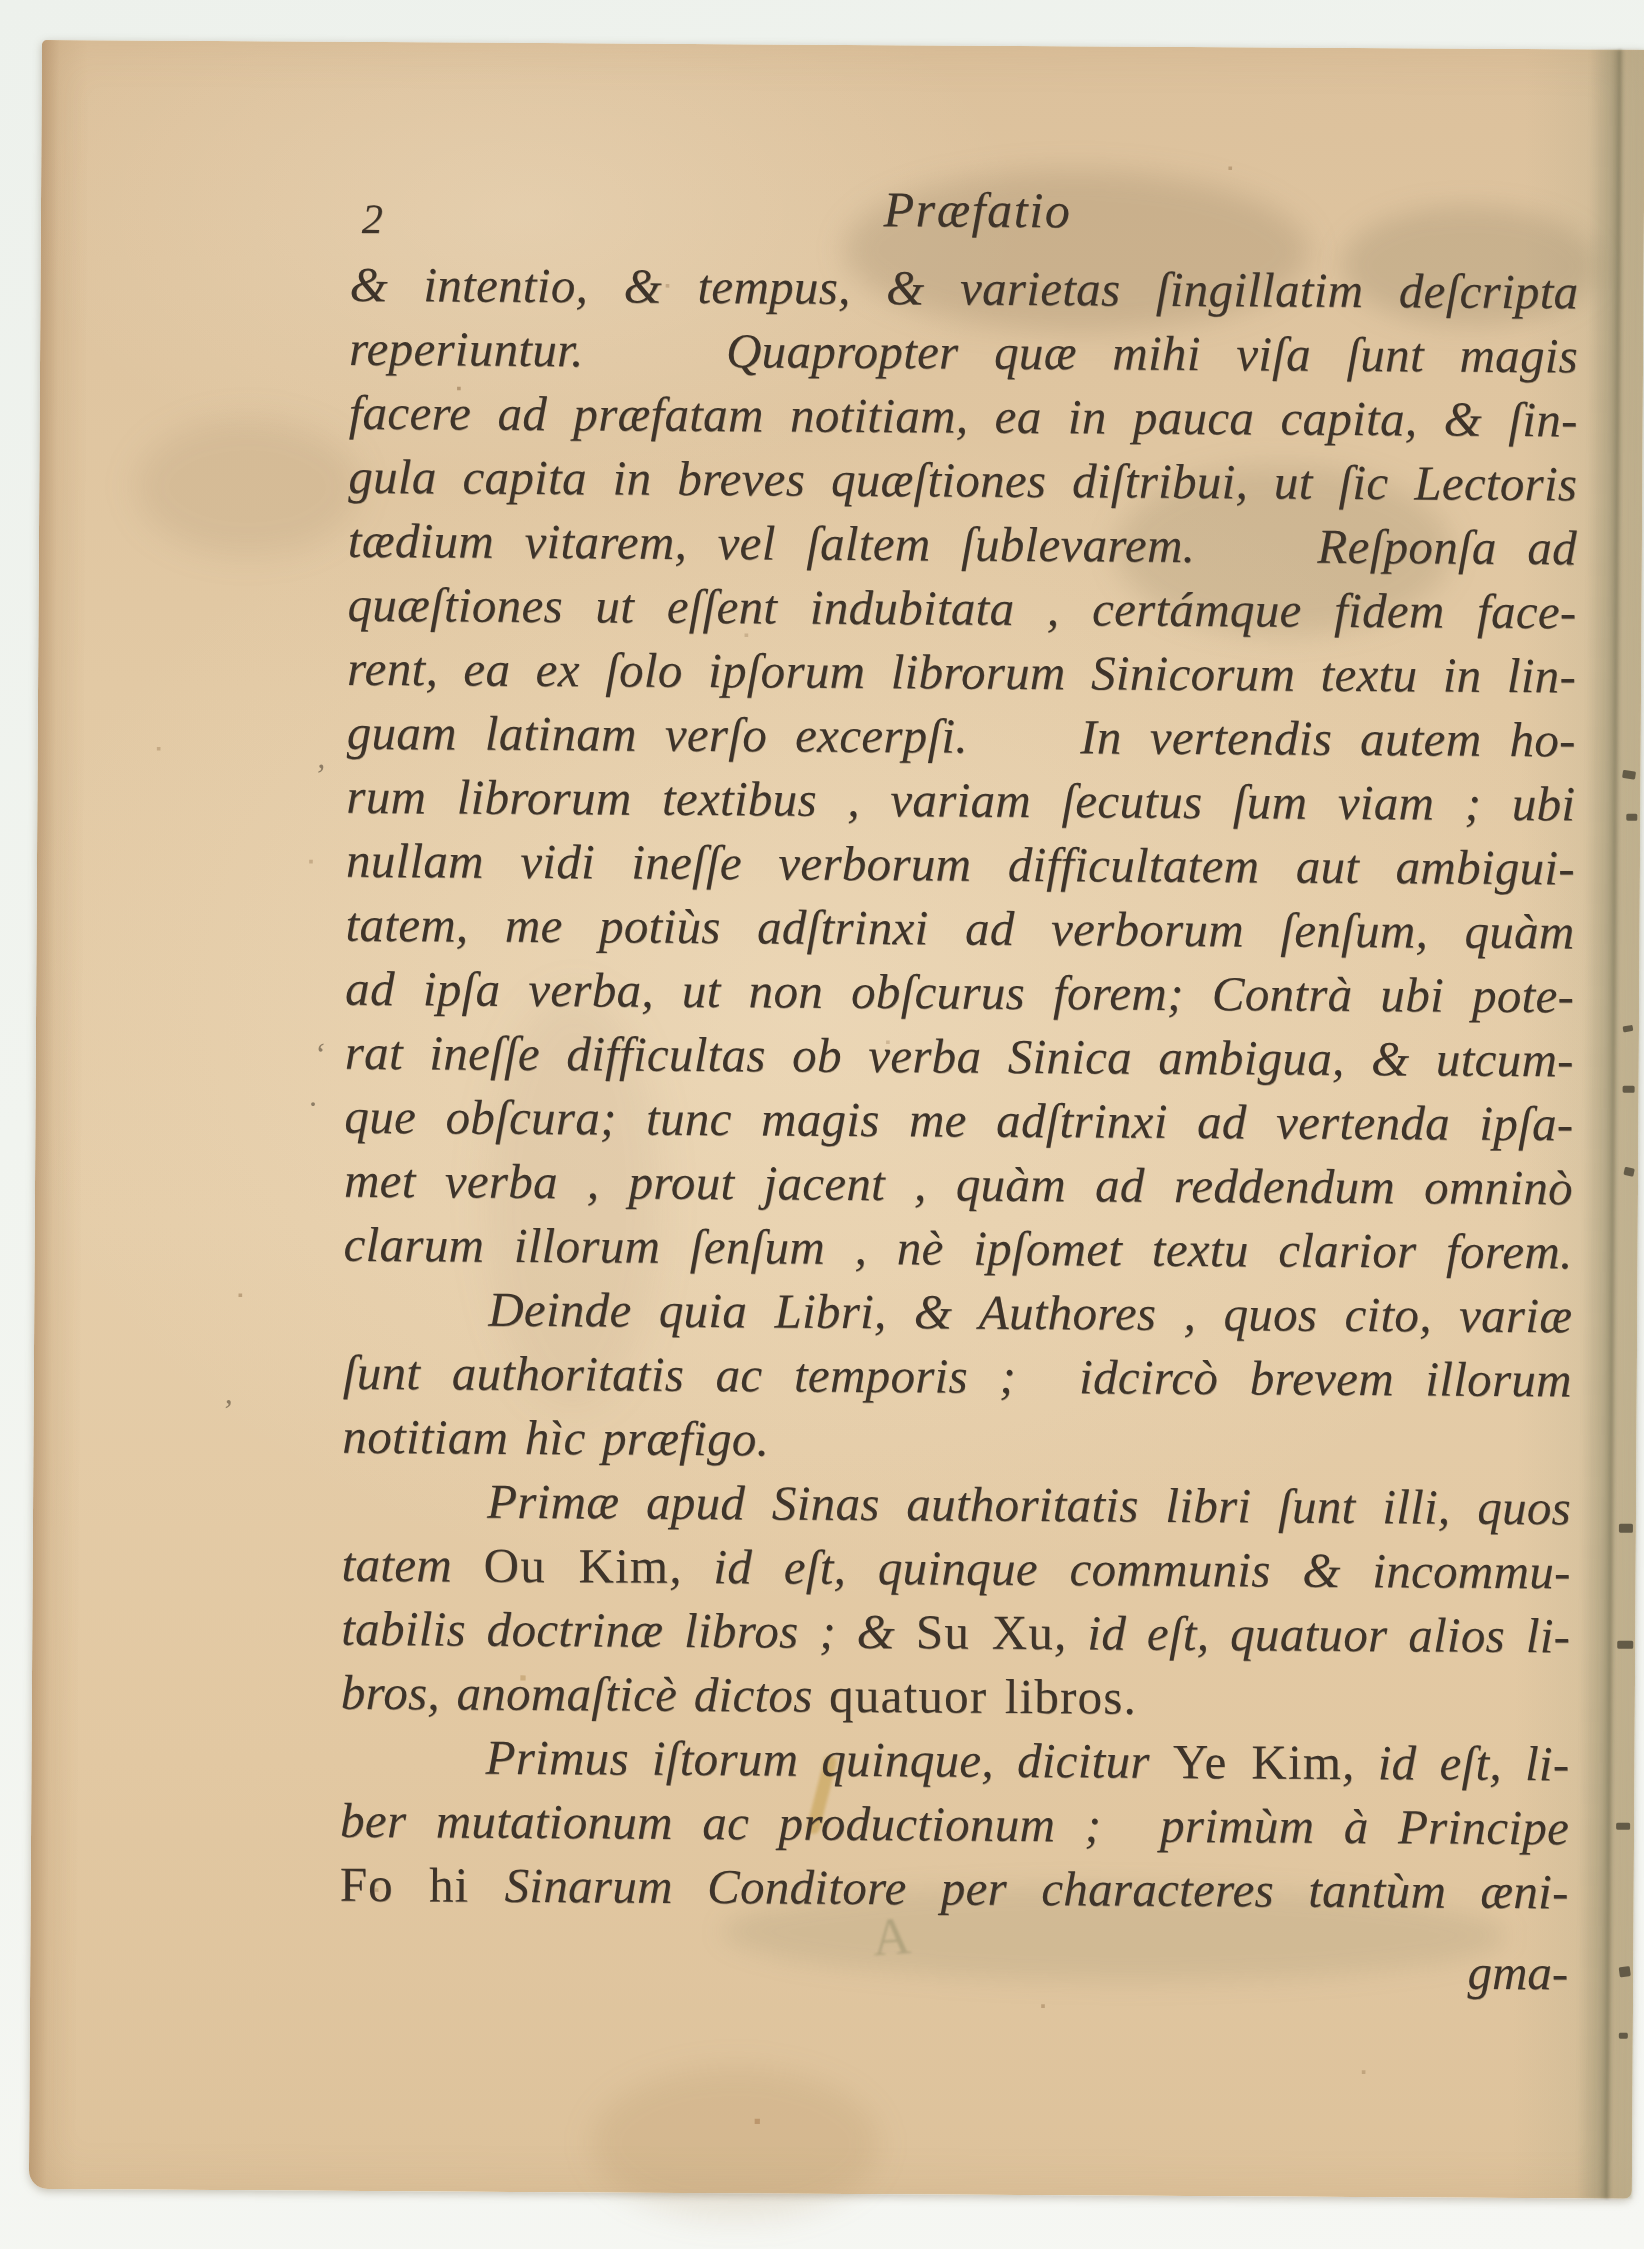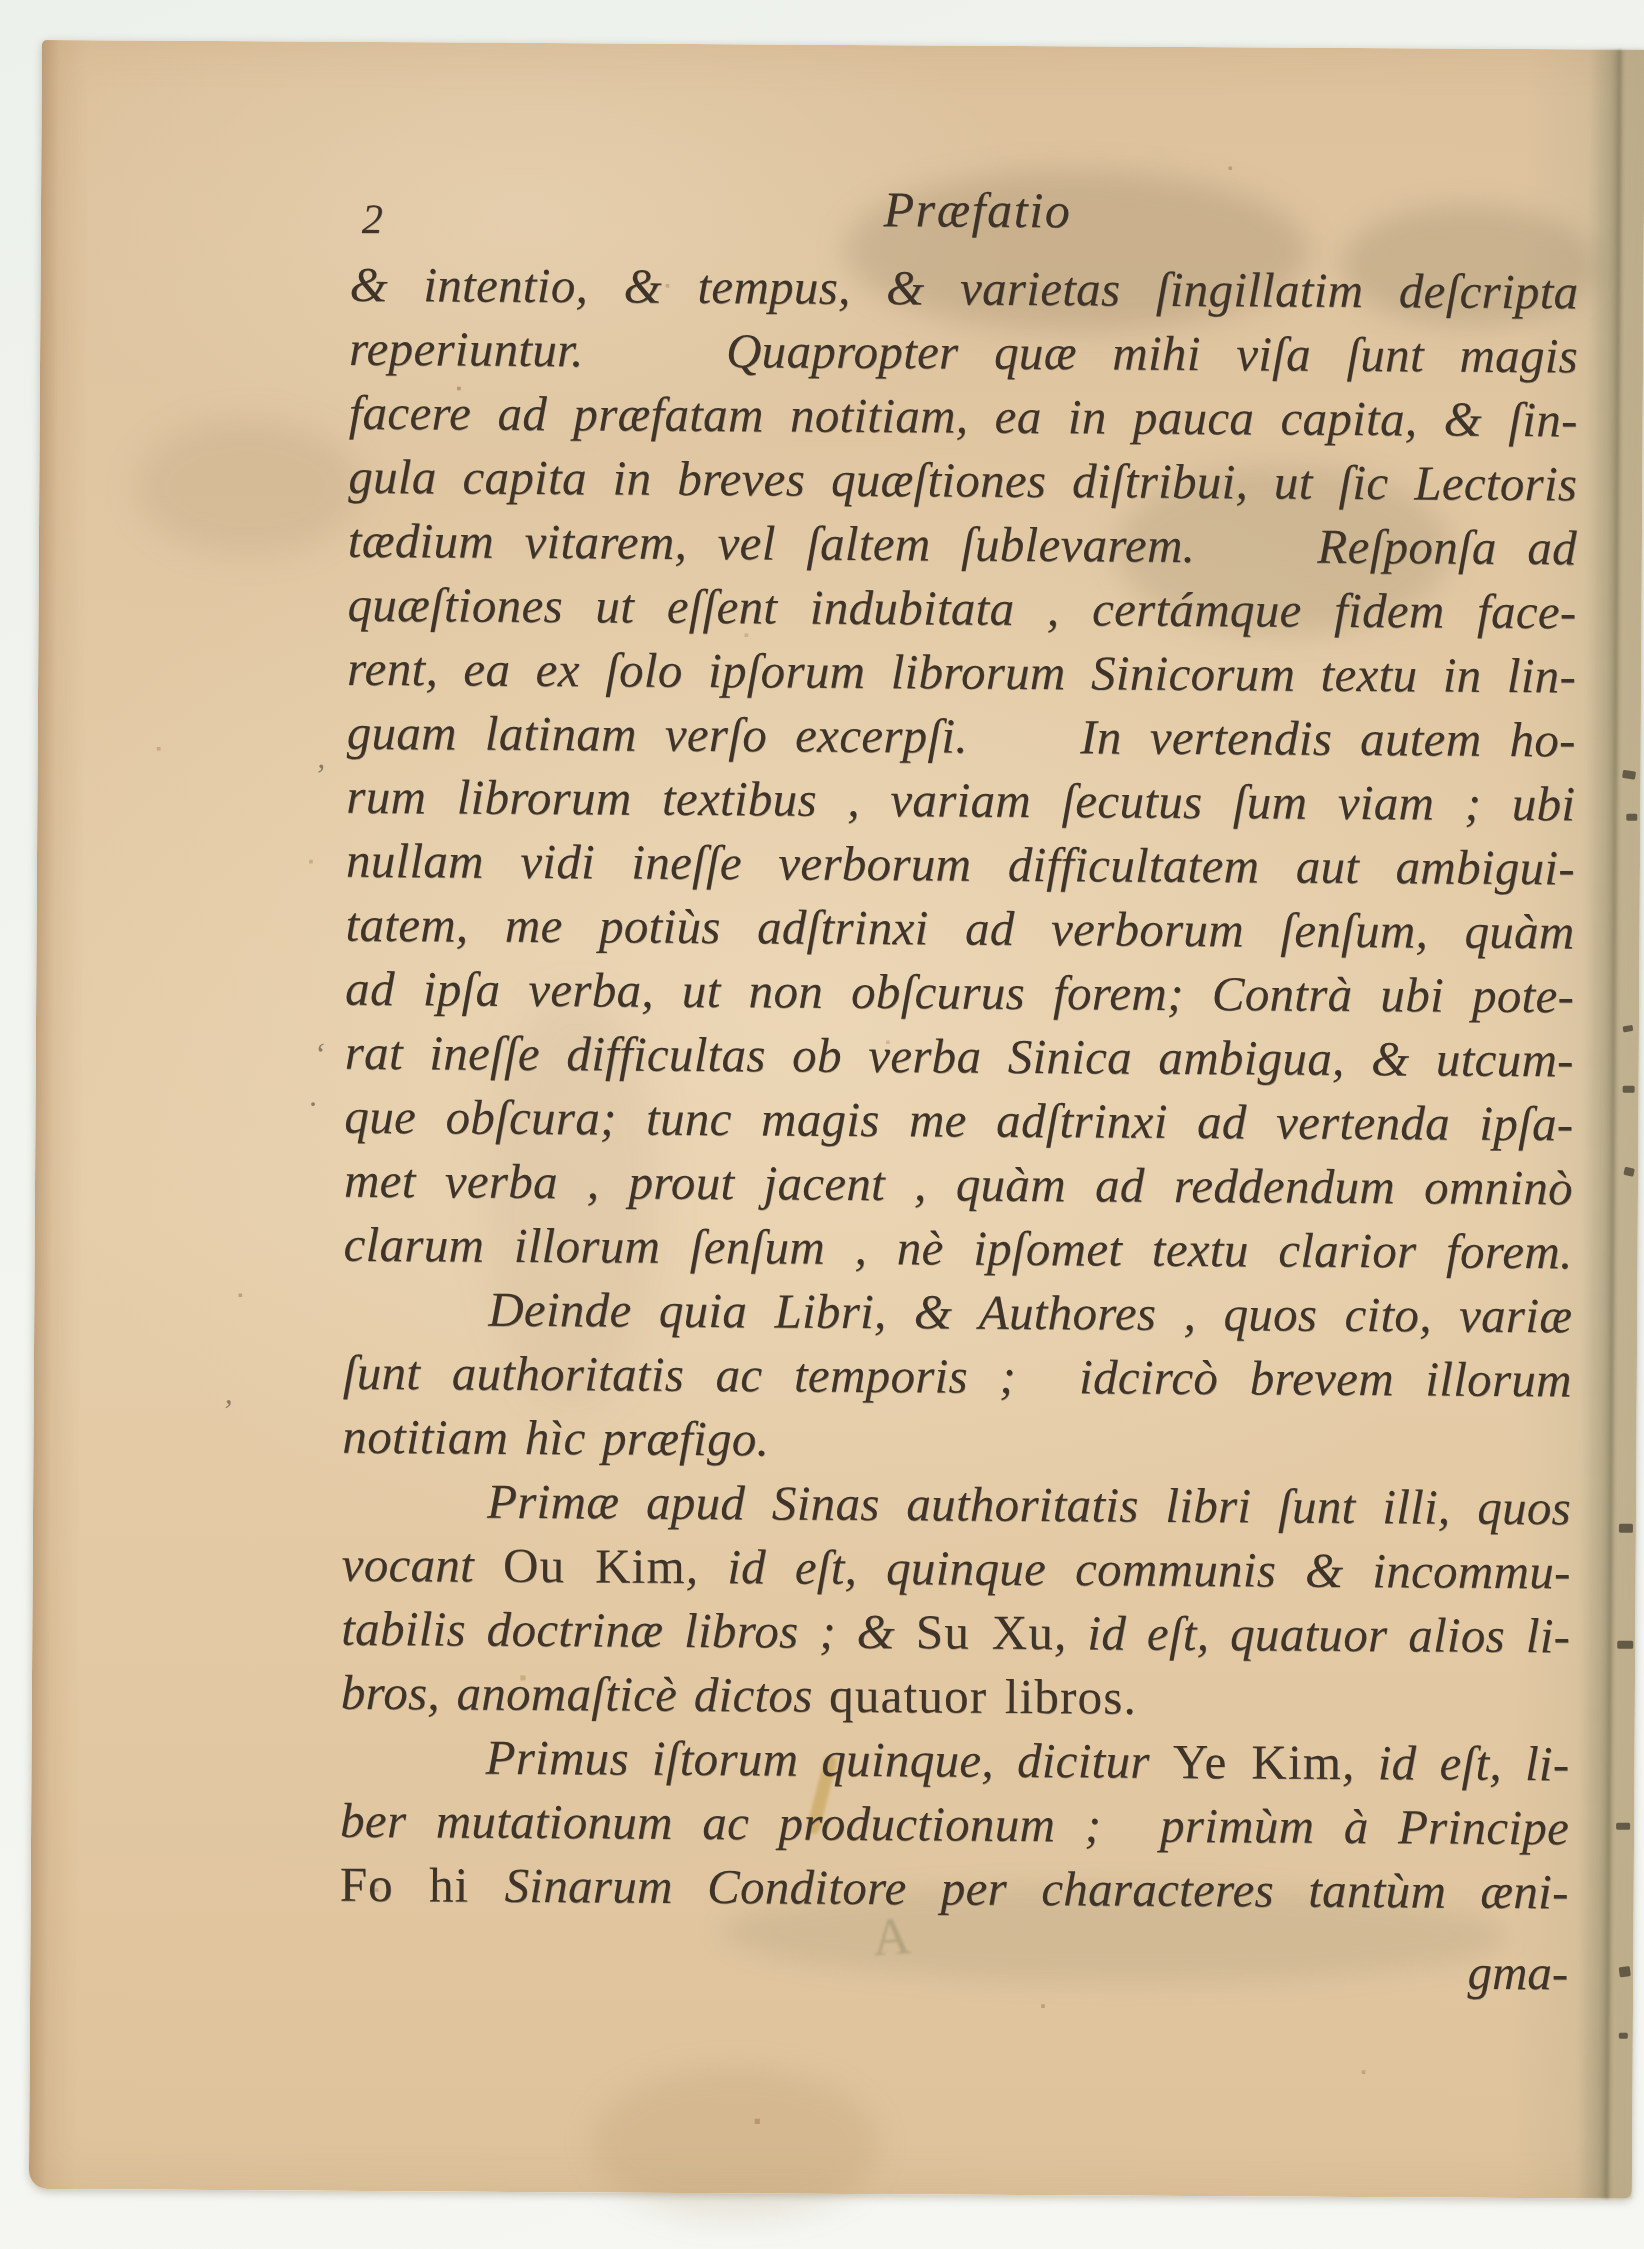--- a/index.html
+++ b/index.html
@@ -113,21 +113,21 @@
         <div class="line"><span>tatem, me potiùs adſtrinxi ad verborum ſenſum, quàm</span></div>
         <div class="line"><span>ad ipſa verba, ut non obſcurus forem; Contrà ubi pote-</span></div>
         <div class="line"><span>rat ineſſe difficultas ob verba Sinica ambigua, &amp; utcum-</span></div>
         <div class="line"><span>que obſcura; tunc magis me adſtrinxi ad vertenda ipſa-</span></div>
         <div class="line"><span>met verba , prout jacent , quàm ad reddendum omninò</span></div>
         <div class="line"><span>clarum illorum ſenſum , nè ipſomet textu clarior forem.</span></div>
         <div class="line ind"><span>Deinde quia Libri, &amp; Authores , quos cito, variæ</span></div>
         <div class="line"><span>ſunt authoritatis ac temporis ;  idcircò brevem illorum</span></div>
         <div class="line nj"><span>notitiam hìc præfigo.</span></div>
         <div class="line ind"><span>Primæ apud Sinas authoritatis libri ſunt illi, quos</span></div>
-        <div class="line"><span>vocant </span><span class="rom">Ou Kim</span><span>, id eſt, quinque communis &amp; incommu-</span></div>
+        <div class="line"><span>tatem </span><span class="rom">Ou Kim</span><span>, id eſt, quinque communis &amp; incommu-</span></div>
         <div class="line"><span>tabilis doctrinæ libros ; &amp; </span><span class="rom">Su Xu</span><span>, id eſt, quatuor alios li-</span></div>
         <div class="line nj"><span>bros, anomaſticè dictos </span><span class="rom">quatuor libros.</span></div>
         <div class="line ind"><span>Primus iſtorum quinque, dicitur </span><span class="rom">Ye Kim</span><span>, id eſt, li-</span></div>
         <div class="line"><span>ber mutationum ac productionum ;  primùm à Principe</span></div>
         <div class="line"><span class="rom">Fo hi </span><span>Sinarum Conditore per characteres tantùm æni-</span></div>
       </div>
 
     <div class="catchword">gma-</div>
 
     <div class="ghost">A</div>

